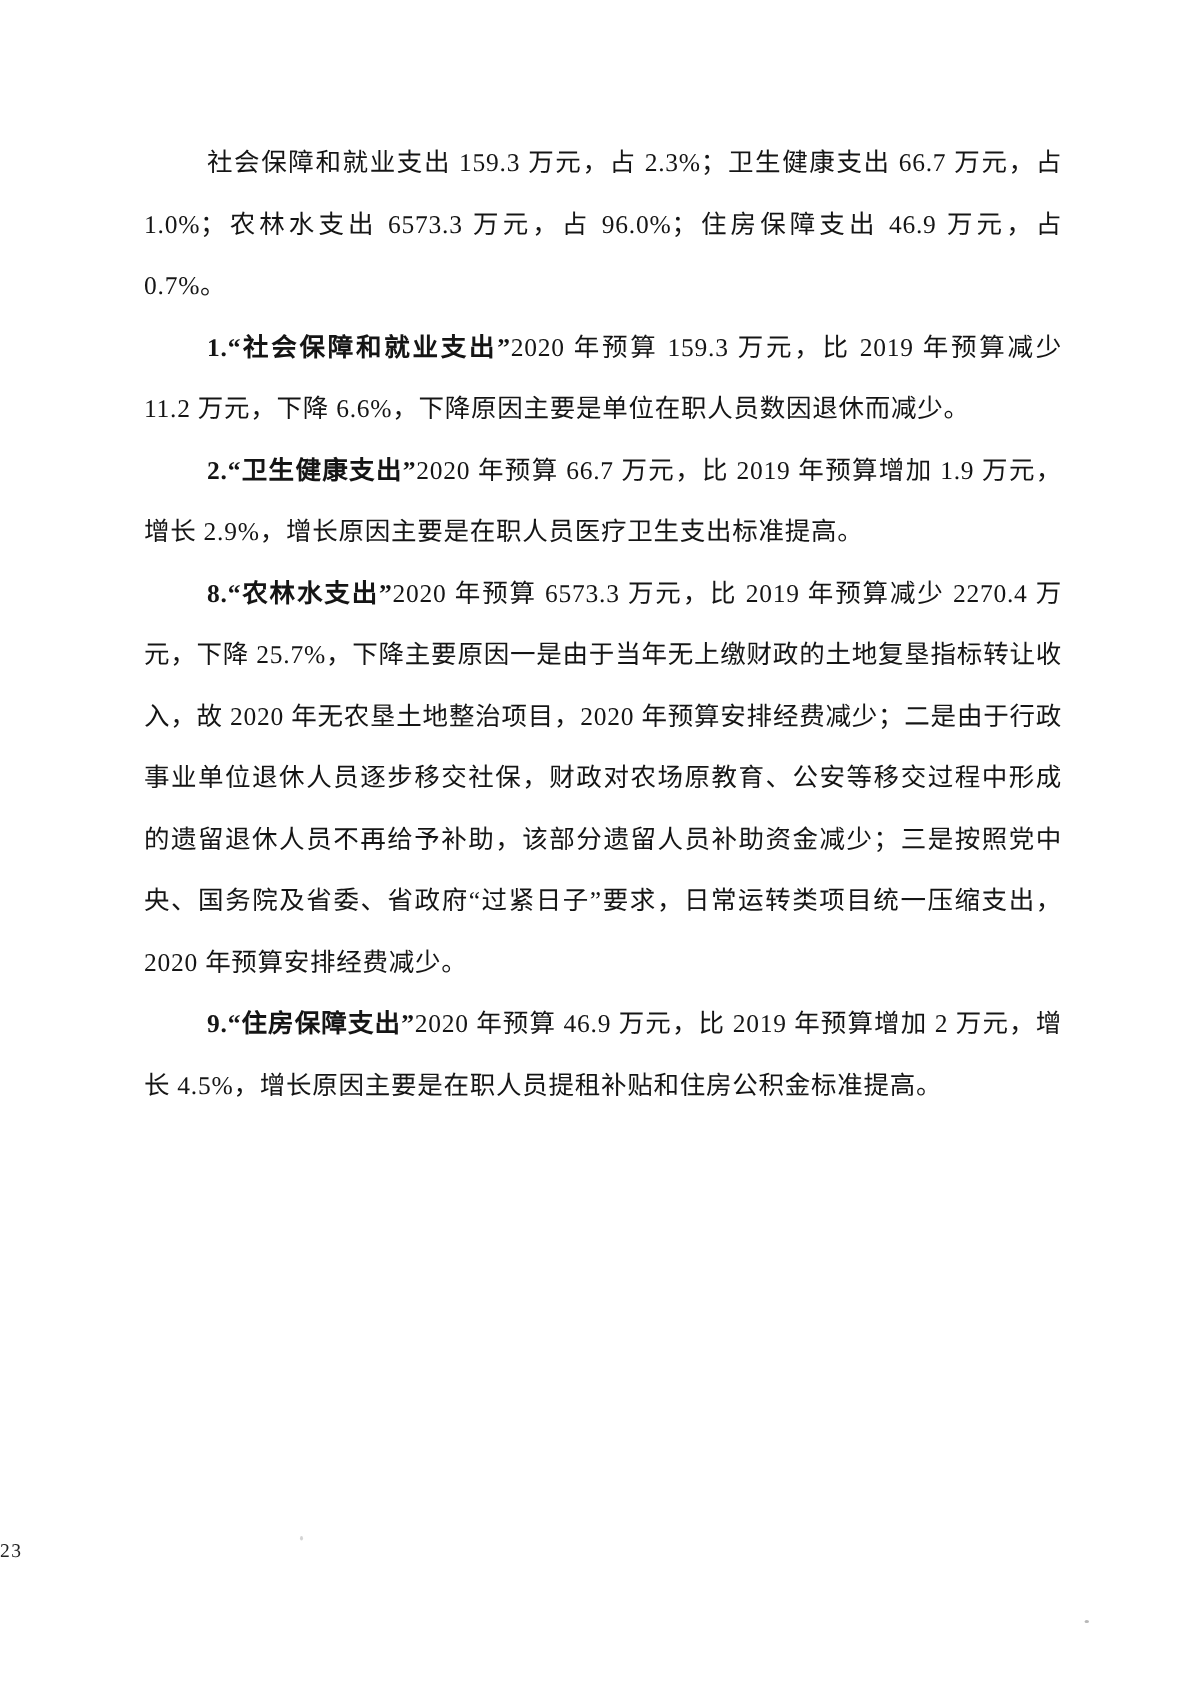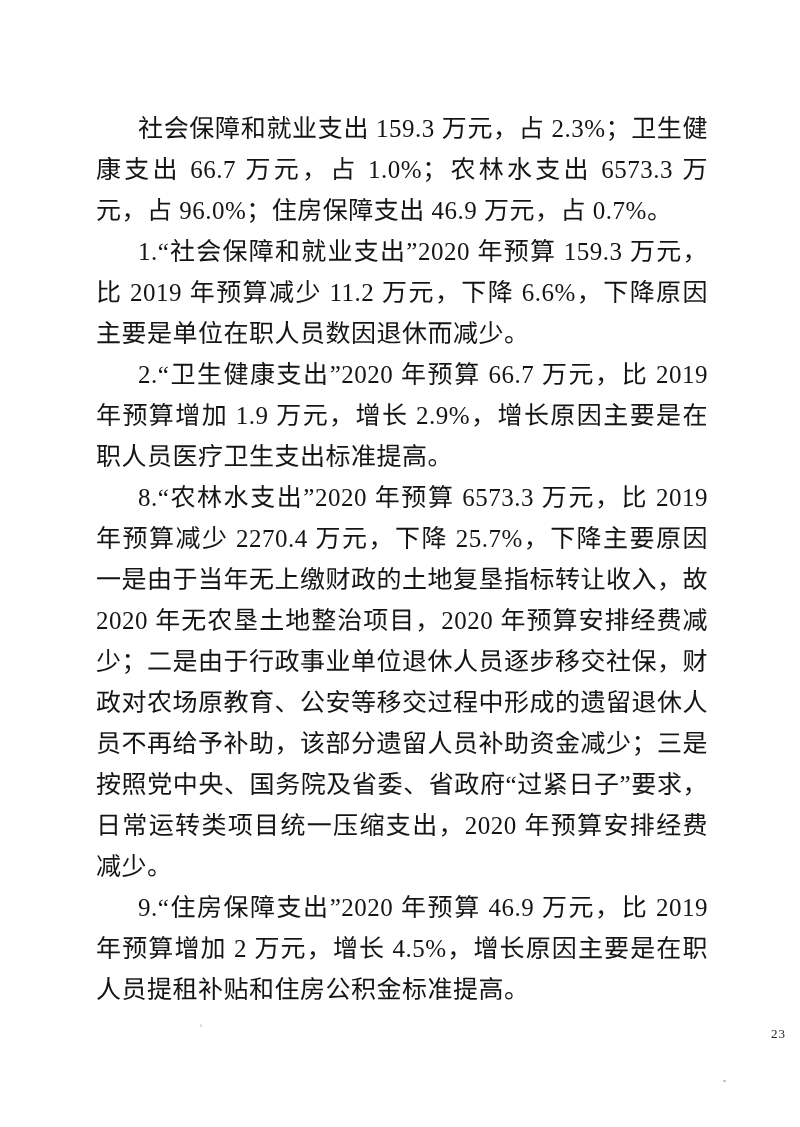--- a/index.html
+++ b/index.html
@@ -12,45 +12,45 @@
     width: 800px;
     height: 1127px;
     background: #ffffff;
     overflow: hidden;
     font-family: "Liberation Serif", "DejaVu Serif", serif;
     color: #151515;
   }
   .content {
     position: absolute;
     left: 96px;
-    top: 108px;
+    top: 88px;
     width: 612px;
-    font-size: 25px;
+    font-size: 17px;
     line-height: 41px;
     text-align: justify;
     letter-spacing: 0.5px;
   }
   .content p {
     margin: 0;
     padding: 0;
     text-indent: 42px;
   }
   .section-heading {
     font-weight: bold;
   }
   .para-lead {
-    font-weight: normal;
+    font-weight: bold;
     font-style: normal;
   }
   .page-number {
     position: absolute;
     left: 0;
     top: 1026px;
     width: 786px; 
-    text-align: right;
+    text-align: left;
     font-size: 13px;
     letter-spacing: 1px;
     color: #222;
   }
   .scan-speck {
     position: absolute;
     background: #b8b8b8;
     border-radius: 50%;
   }
   .speck-1 { left: 723px; top: 1080px; width: 3px; height: 2px; }

